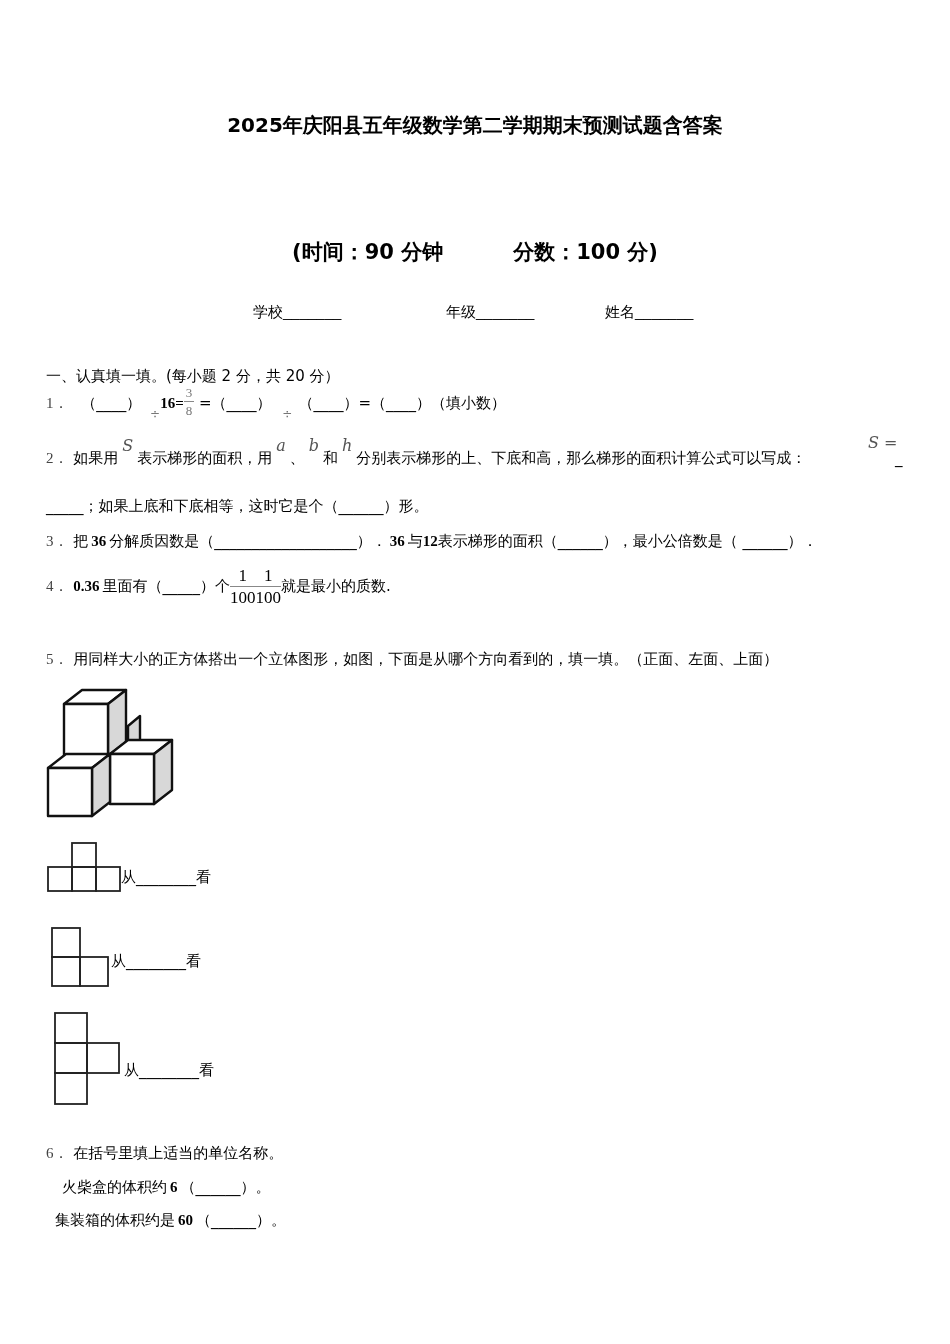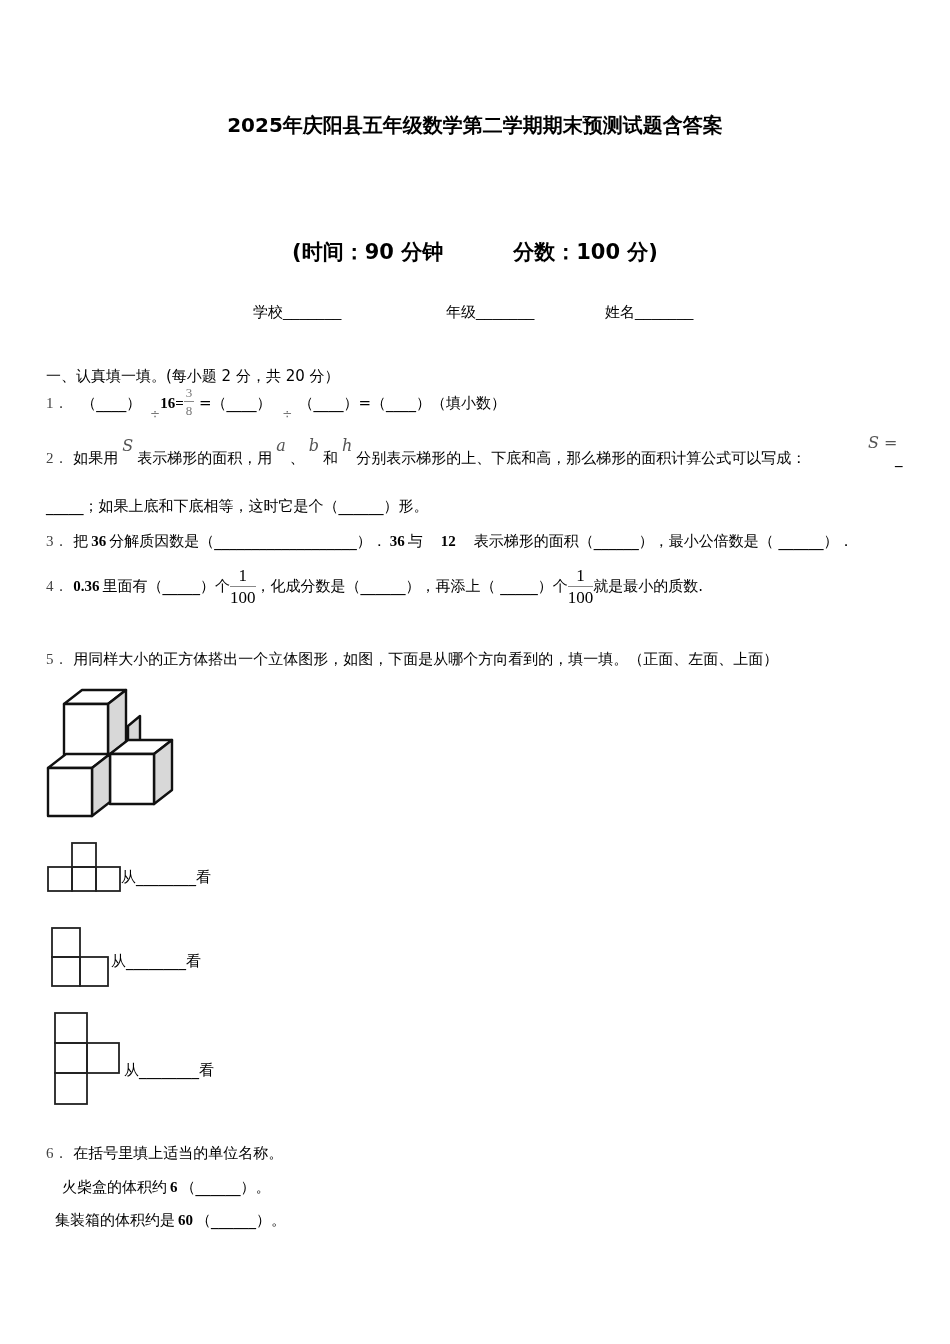--- a/index.html
+++ b/index.html
@@ -53,26 +53,26 @@
   <span class="num">2．</span>
   <span>如果用</span><span class="it" style="position:relative; top:-12px; margin:0 4px;">S</span><span>表示梯形的面积，用</span><span class="it" style="position:relative; top:-12px; margin:0 4px;">a</span><span>、</span><span class="it" style="position:relative; top:-12px; margin:0 4px;">b</span><span>和</span><span class="it" style="position:relative; top:-12px; margin:0 4px;">h</span><span>分别表示梯形的上、下底和高，那么梯形的面积计算公式可以写成：</span>
 </div>
 <div class="abs it" style="top:433px; left:868px;">S =</div>
 <div class="abs q" style="top:449px; left:895px;">_</div>
 
 <div class="abs q" style="top:497px; left:46px;">_____；如果上底和下底相等，这时它是个（______）形。</div>
 
 <div class="abs q" style="top:532px; left:46px;">
   <span class="num">3．</span>
-  <span>把</span><span class="b" style="margin:0 3px;">36</span><span>分解质因数是（___________________）．</span><span class="b" style="margin:0 3px;">36</span><span>与</span><span class="b" style="margin:0 18px;">12</span><span>表示梯形的面积（______），最小公倍数是（ ______）．</span>
+  <span>把</span><span class="b" style="margin:0 3px;">36</span><span>分解质因数是（___________________）．</span><span class="b" style="margin:0 3px;">36</span><span>与</span><span class="b" style="margin:0 0;">12</span><span>表示梯形的面积（______），最小公倍数是（ ______）．</span>
 </div>
 
 <div class="abs q" style="top:567px; left:46px;">
   <span class="num" style="position:relative; top:0;">4．</span>
-  <span class="b">0.36</span><span style="margin-left:3px;">里面有（_____）个</span><span class="frac" style="font-size:17px;"><span class="n">1</span><span class="d">100</span></span><span>，化成分数是（______），再添上（ _____）个</span><span class="frac" style="font-size:17px;"><span class="n">1</span><span class="d">100</span></span><span>就是最小的质数.</span>
+  <span class="b">0.36</span><span style="margin-left:3px;">里面有（_____）个</span><span class="frac" style="font-size:17px;"><span class="n">1</span><span class="d">100</span></span><span class="frac" style="font-size:17px;"><span class="n">1</span><span class="d">100</span></span><span>就是最小的质数.</span>
 </div>
 
 <div class="abs q" style="top:650px; left:46px;">
   <span class="num">5．</span>
   <span>用同样大小的正方体搭出一个立体图形，如图，下面是从哪个方向看到的，填一填。（正面、左面、上面）</span>
 </div>
 
 <div class="fig" style="left:44px; top:686px;">
   <svg width="135" height="132" viewBox="0 0 135 132">
     <g stroke="#111" stroke-width="2.4" fill="#fff" stroke-linejoin="round">

